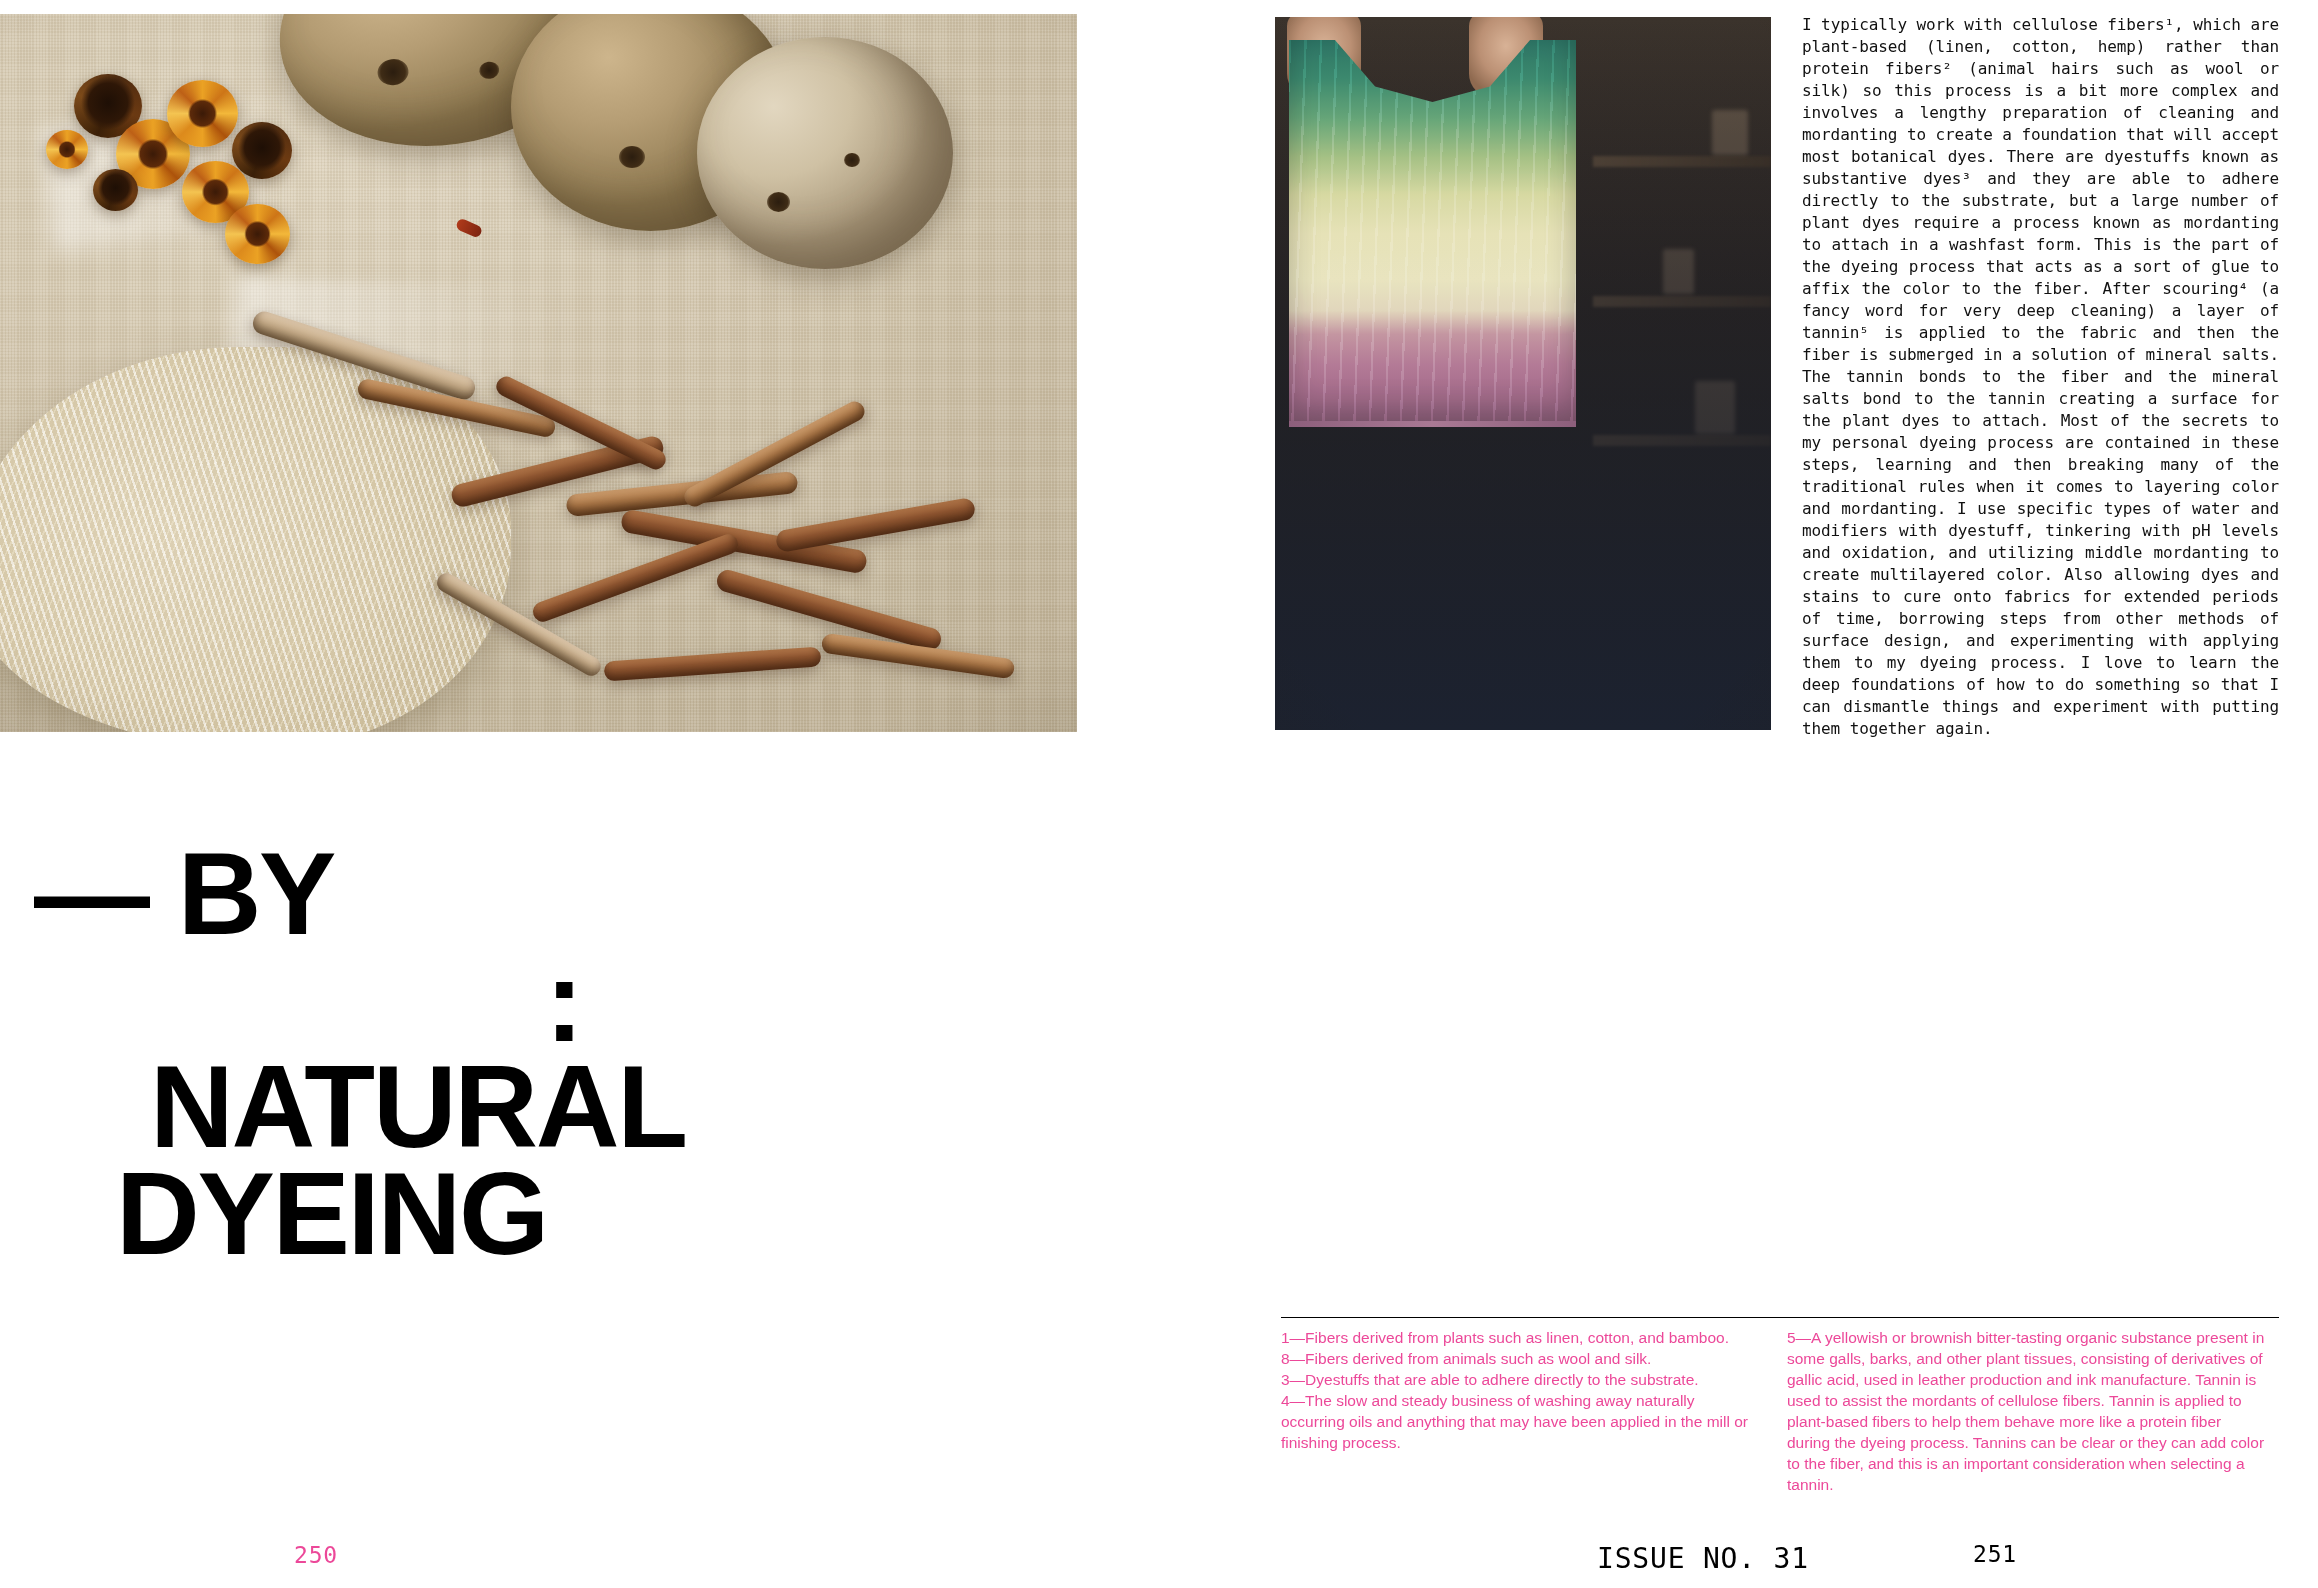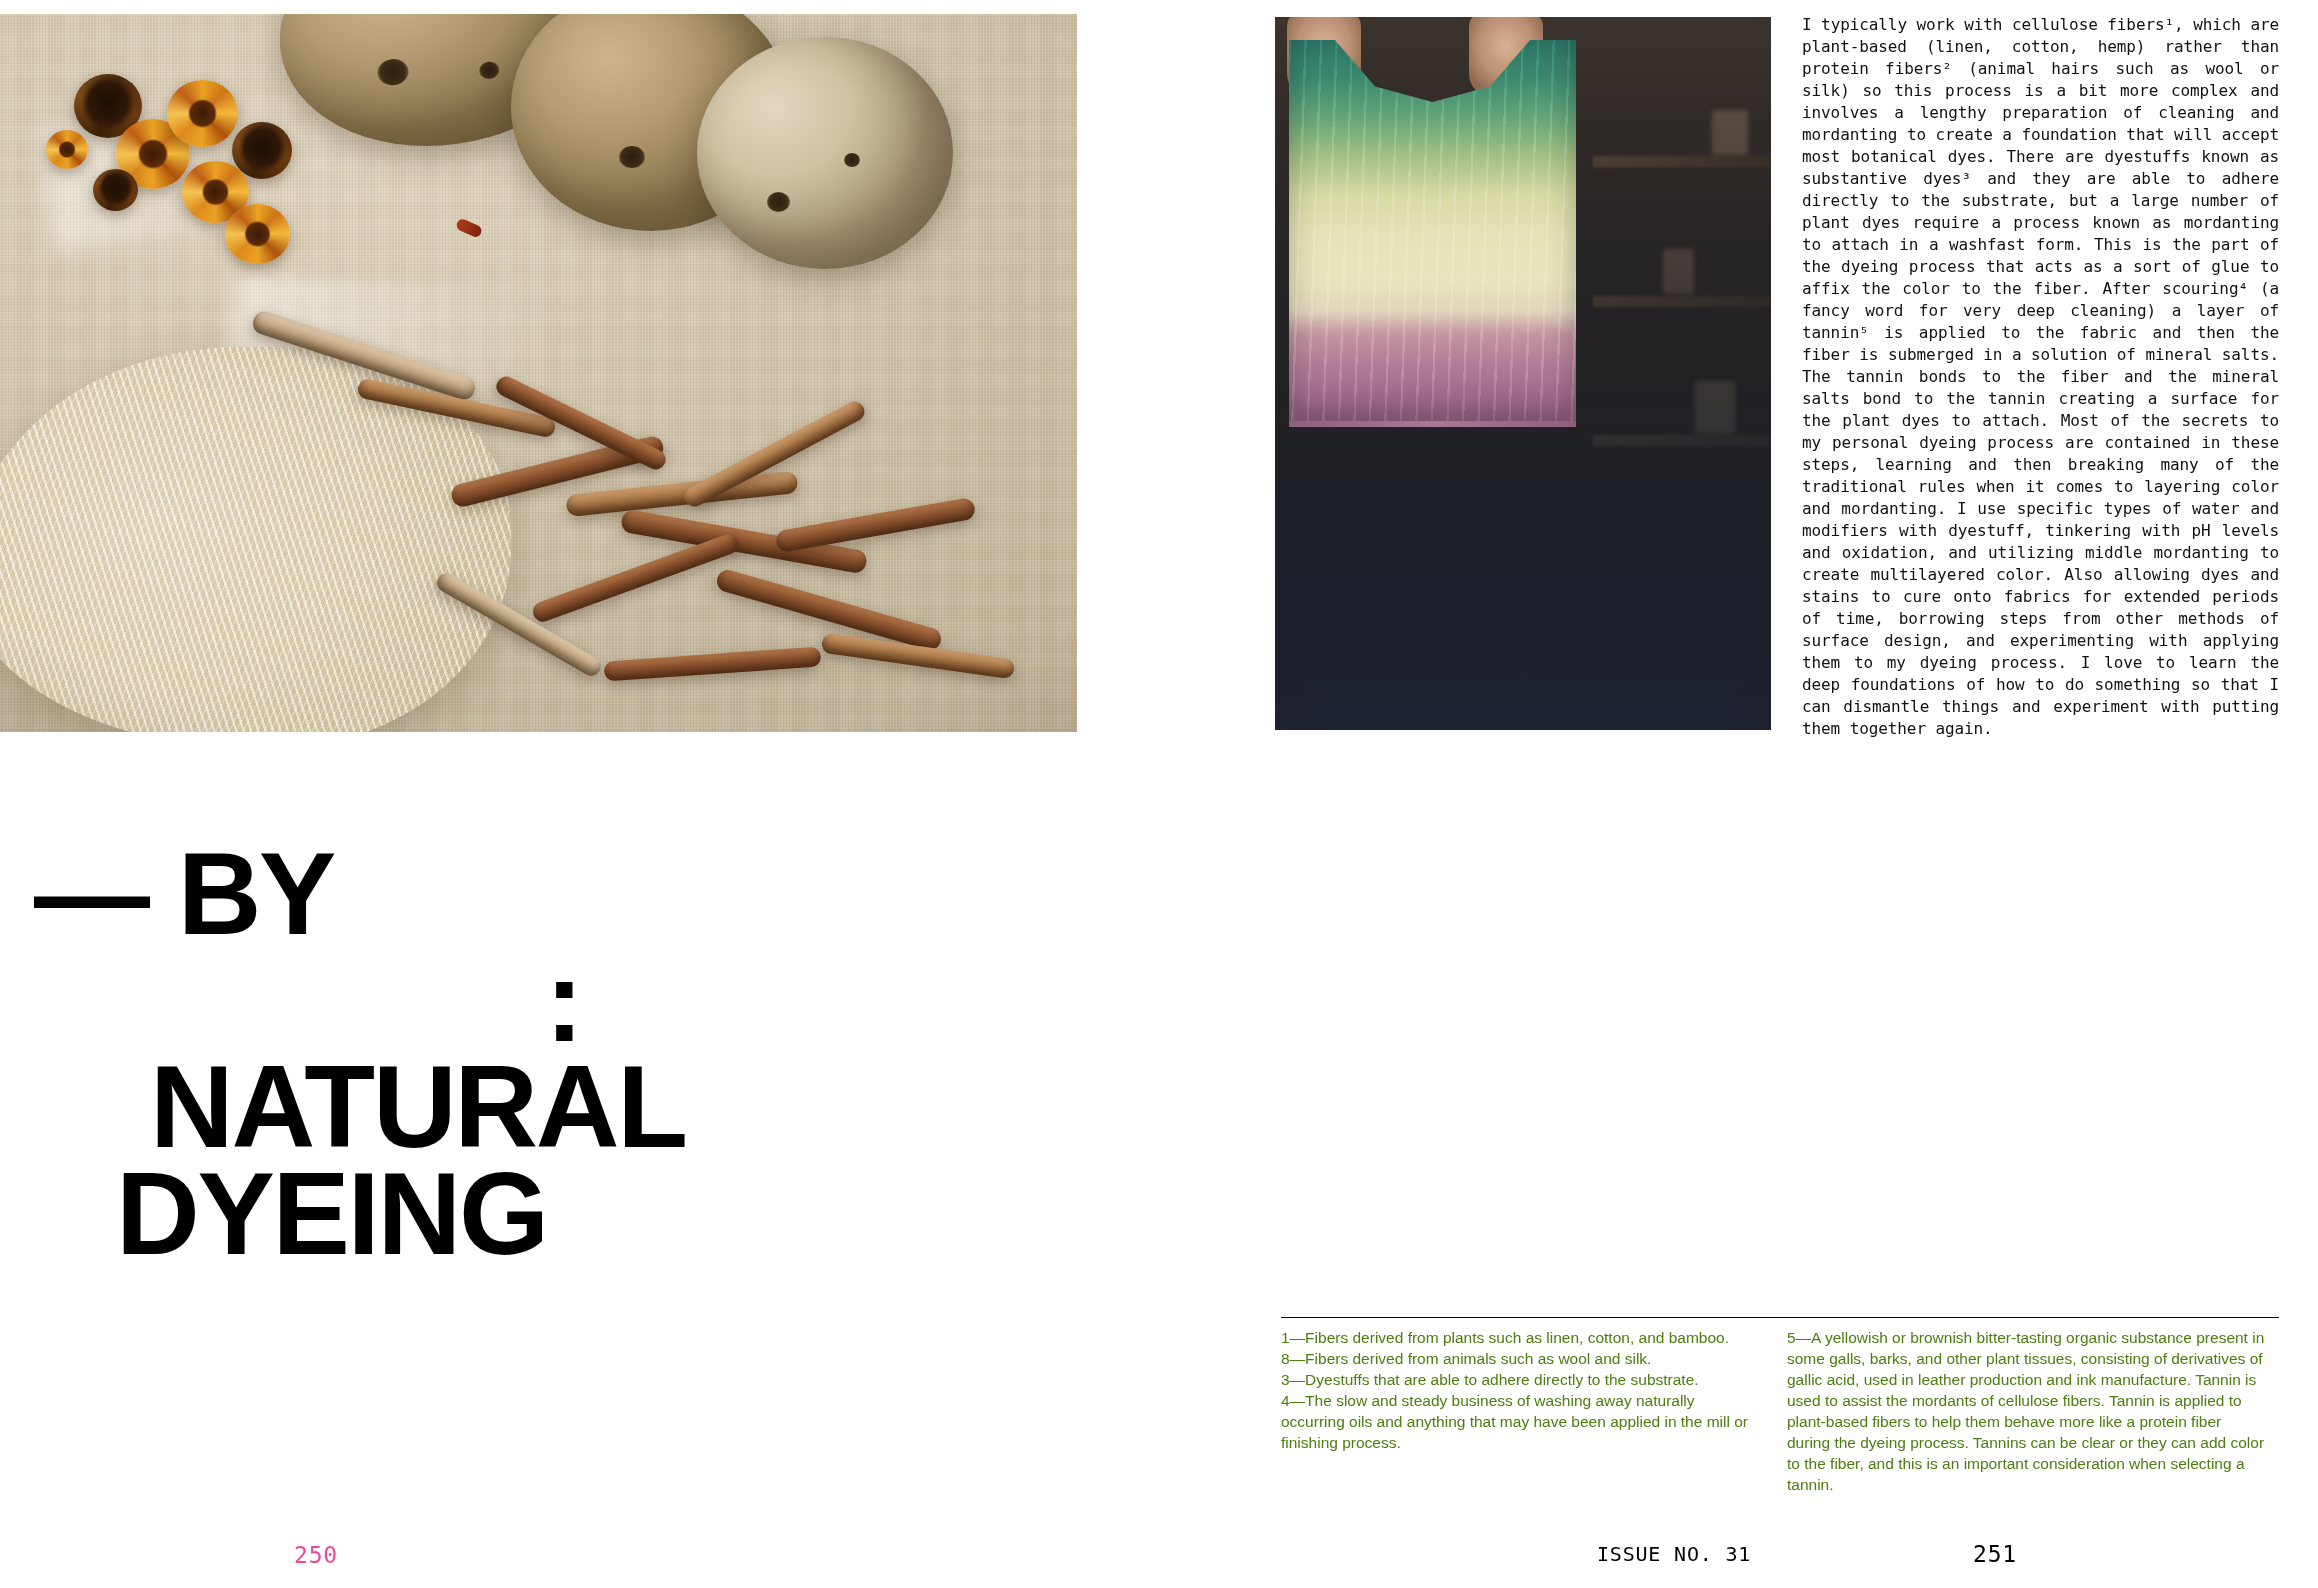--- a/index.html
+++ b/index.html
@@ -245,28 +245,28 @@
   
   .footnotes {
     position: absolute;
     left: 122px; top: 1317px;
     width: 998px;
     display: flex;
     gap: 26px;
     border-top: 1.5px solid #000;
     padding-top: 9.3px;
   }
-  .fn-col { width: 480px; font-size: 15.5px; line-height: 21px; color: #4d7c0f; }
+  .fn-col { width: 480px; font-size: 15.5px; line-height: 21px; color: #ec4899; }
   .fn-col p { margin-bottom: 0; }
 
   .folio-right-issue {
     position: absolute;
     left: 438px; top: 1542px;
     font-family: "DejaVu Sans Mono", monospace;
-    font-size: 20px;
+    font-size: 28px;
     letter-spacing: 0.8px;
     color: #000;
   }
   .folio-right {
     position: absolute;
     left: 814px; top: 1541px;
     font-family: "DejaVu Sans Mono", monospace;
     font-size: 23px;
     letter-spacing: 0.8px;
     color: #000;

